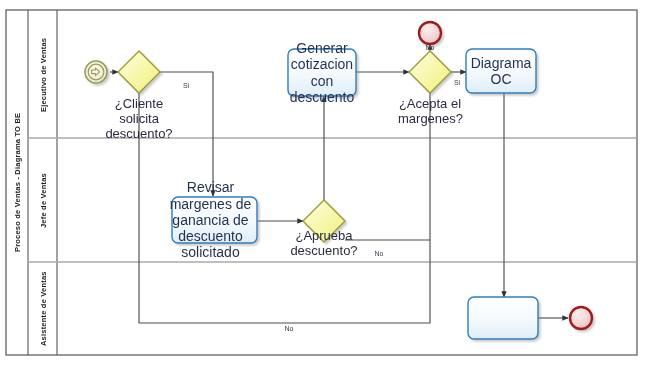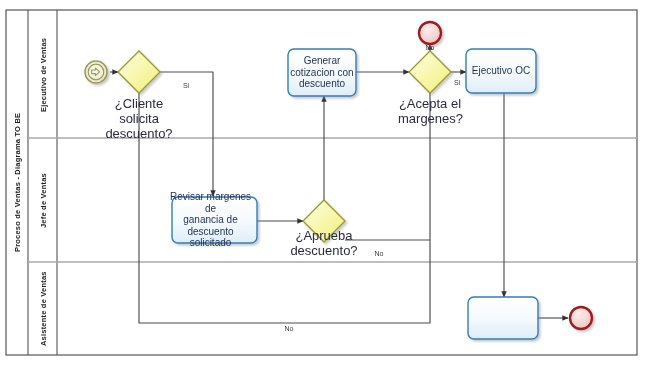--- a/index.html
+++ b/index.html
@@ -36,21 +36,21 @@
   }
   .flow-label {
     font-size: 7px;
     color: #3a3a4d;
   }
   .gw-label {
     font-size: 13px;
     color: #2b2b40;
   }
   .task-label {
-    font-size: 10px;
+    font-size: 14px;
     color: #1f3050;
     display: flex;
     align-items: center;
     justify-content: center;
   }
   .lane-label {
     position: absolute;
     font-family: "Liberation Sans", sans-serif;
     font-size: 7.5px;
     font-weight: bold;
@@ -176,21 +176,21 @@
 
   <div class="pool-label" style="left:6px; top:10px; width:22px; height:345px;">Proceso de Ventas - Diagrama TO BE</div>
 
   <div class="lane-label" style="left:29px; top:11px; width:28px; height:127px;">Ejecutivo de Ventas</div>
   <div class="lane-label" style="left:29px; top:139px; width:28px; height:123px;">Jefe de Ventas</div>
   <div class="lane-label" style="left:29px; top:263px; width:28px; height:91px;">Asistente de Ventas</div>
 
   <div class="lbl task-label" style="left:288px; top:49px; width:68px; height:47px;">Generar
 cotizacion  con
 descuento</div>
-  <div class="lbl task-label" style="left:466px; top:49px; width:70px; height:44px;">Ejecutivo OC</div>
+  <div class="lbl task-label" style="left:466px; top:49px; width:70px; height:44px;">Diagrama OC</div>
   <div class="lbl task-label" style="left:168px; top:197px; width:85px; height:46px;">Revisar margenes de
 ganancia de
 descuento solicitado</div>
 
   <div class="lbl gw-label" style="left:104px; top:96px; width:70px;">¿Cliente
 solicita
 descuento?</div>
   <div class="lbl gw-label" style="left:398px; top:96px; width:64px;">¿Acepta el
 margenes?</div>
   <div class="lbl gw-label" style="left:290px; top:228px; width:68px;">¿Aprueba

